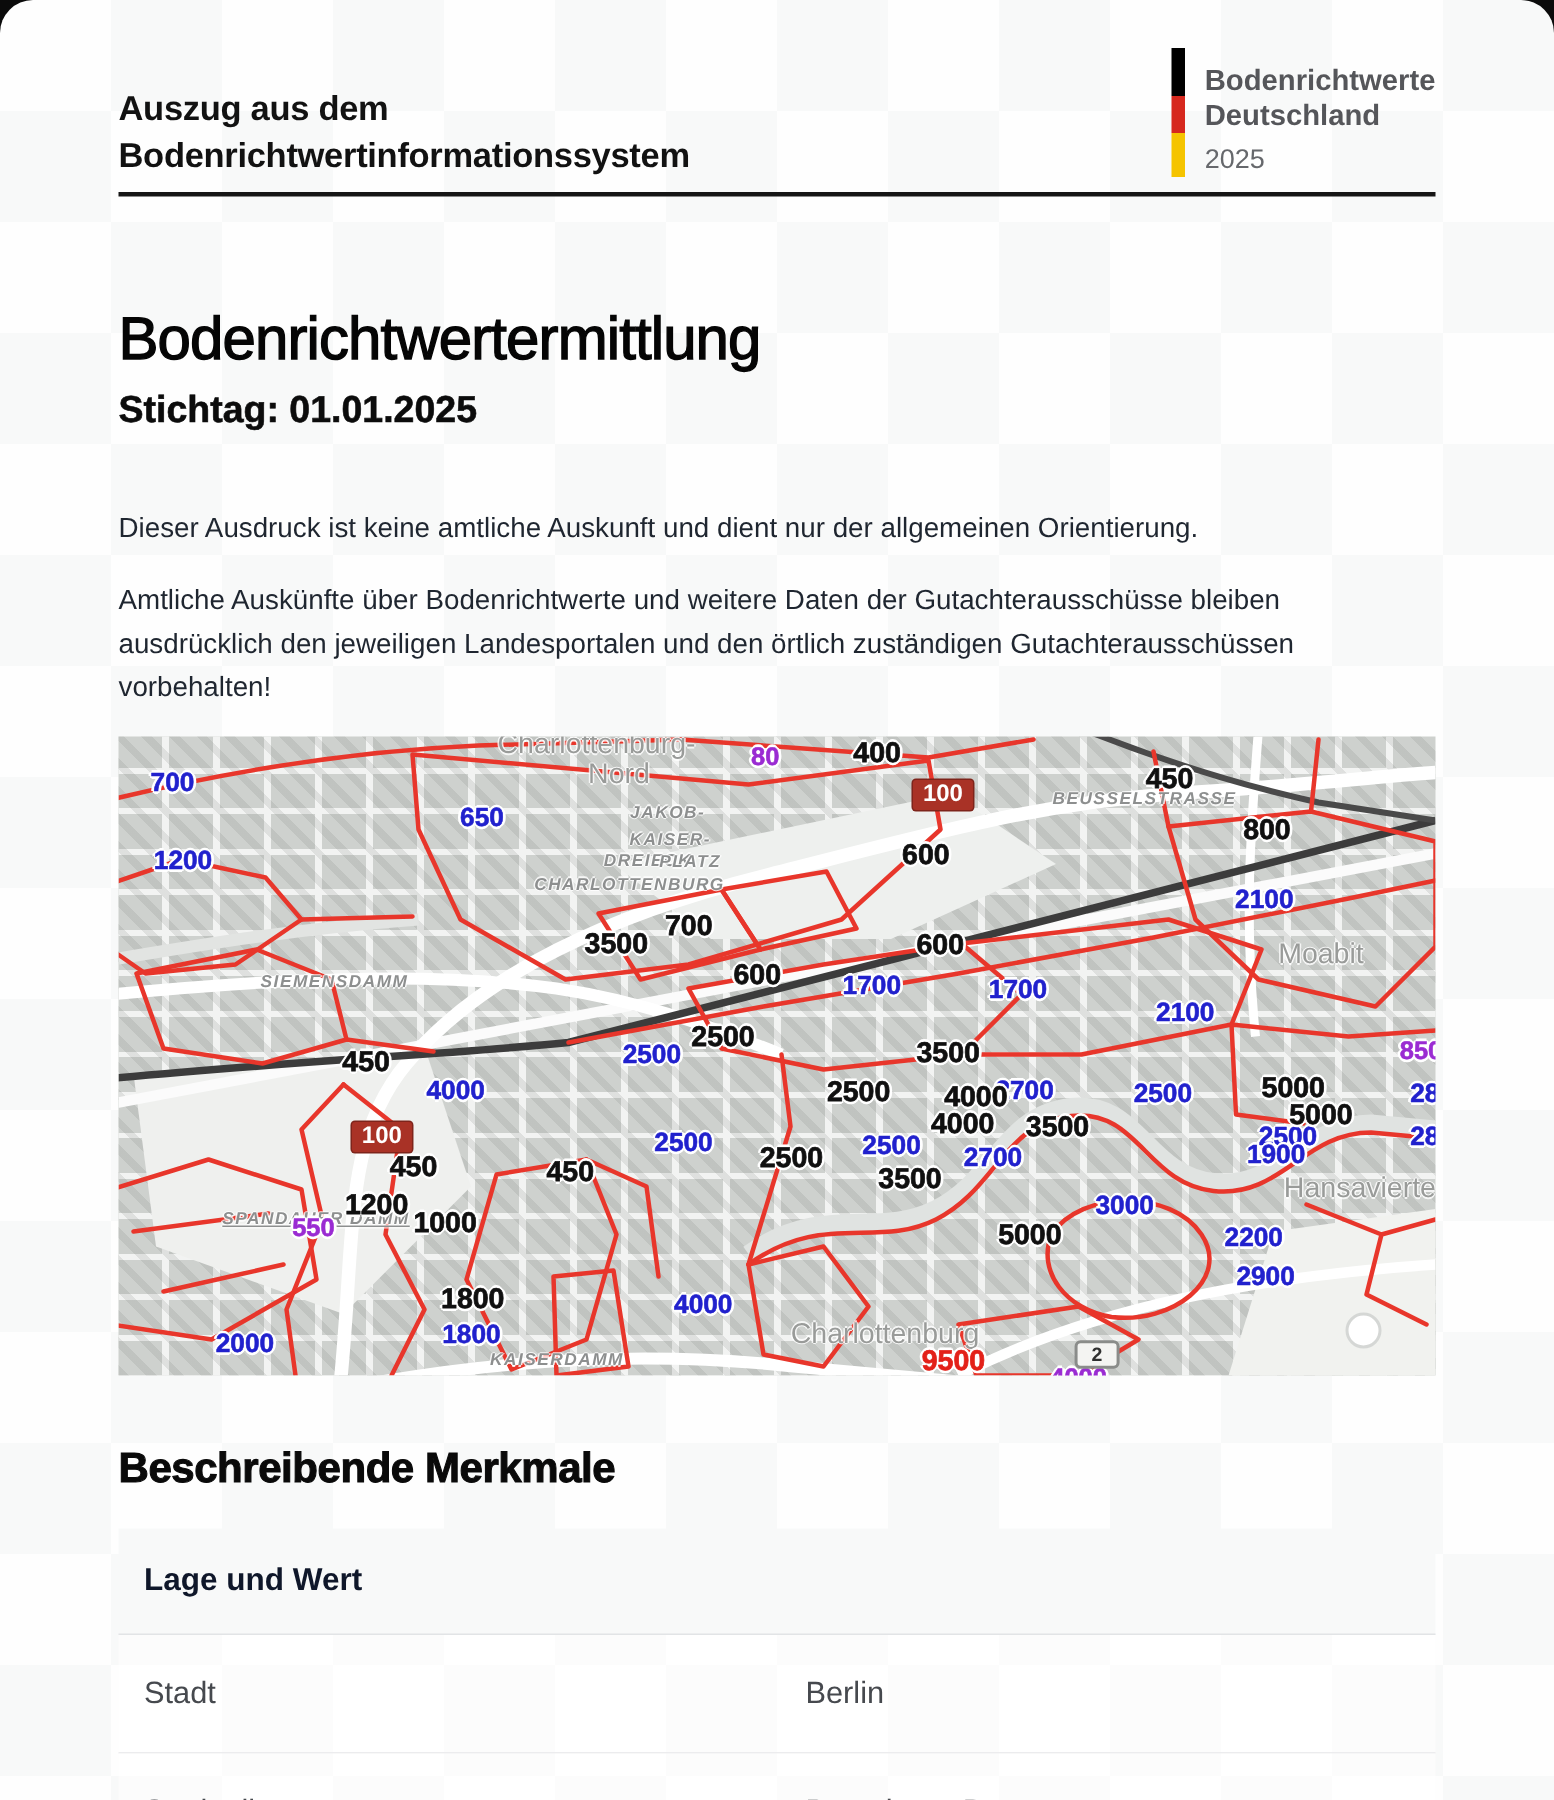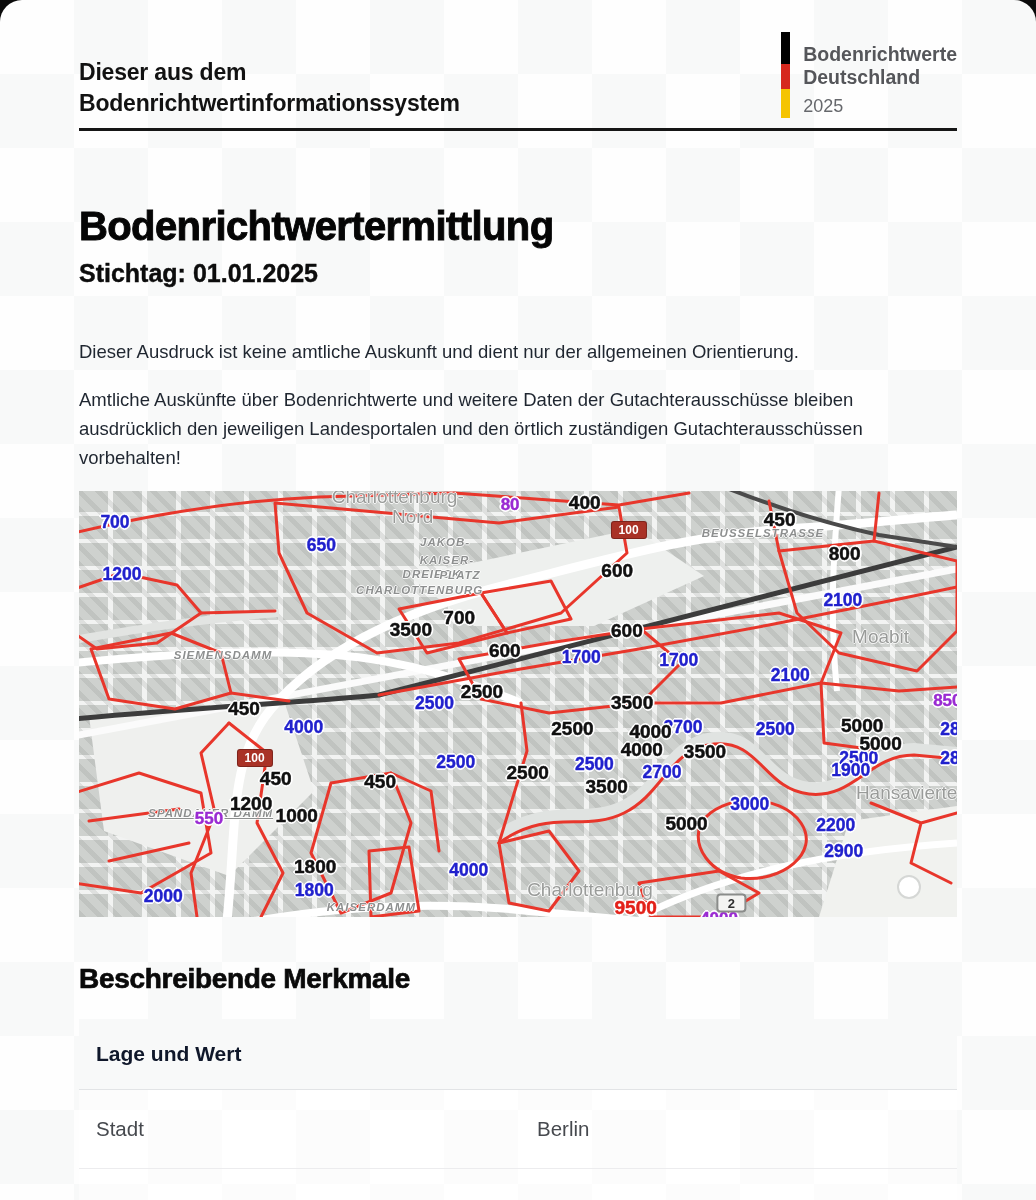--- a/index.html
+++ b/index.html
@@ -13,21 +13,21 @@
     margin-top:57px;padding-bottom:9px;border-bottom:3px solid #161616;}
   .hdr-title{font-size:23px;line-height:31px;font-weight:700;color:#121212;letter-spacing:-0.2px;}
   .logo{display:flex;margin-top:-25px;}
   .logo-bar{width:9px;height:86px;margin-right:13px;
     background:linear-gradient(#000 0 37%, #d6281e 37% 66%, #f5c400 66% 100%);}
   .logo-txt{padding-top:11px;}
   .logo-name{font-size:19.5px;line-height:23px;font-weight:700;color:#55565a;}
   .logo-year{font-size:18px;color:#66686c;margin-top:7px;}
 
   
-  .doc-title{margin-top:72px;font-size:40px;line-height:46px;font-weight:700;color:#050505;
+  .doc-title{margin-top:72px;font-size:40px;line-height:46px;font-weight:400;color:#050505;
     letter-spacing:-0.6px;-webkit-text-stroke:0.9px #050505;}
   .doc-sub{margin-top:9px;font-size:25px;line-height:30px;font-weight:700;color:#0c0c0c;
     -webkit-text-stroke:0.4px #0c0c0c;}
   .para{font-size:18.5px;line-height:29px;color:#1f2630;}
   .p1{margin-top:49px;}
   .p2{margin-top:10px;max-width:875px;}
 
   
   .map{position:relative;margin-top:19px;width:878px;height:426px;overflow:hidden;
     background-color:#ced1ce;
@@ -40,21 +40,21 @@
     text-shadow:-2px 0 #fff,2px 0 #fff,0 -2px #fff,0 2px #fff,-1px -1px #fff,1px 1px #fff,-1px 1px #fff,1px -1px #fff;}
   .v-black{font-size:19px;color:#101010;-webkit-text-stroke:0.5px #101010;}
   .v-blue{font-size:17.5px;color:#2121cd;-webkit-text-stroke:0.4px #2121cd;}
   .v-purple{font-size:17px;color:#9a2bd2;-webkit-text-stroke:0.4px #9a2bd2;}
   .v-red{font-size:19px;color:#e32119;-webkit-text-stroke:0.5px #e32119;}
   .di{font-size:19px;color:#999b99;font-weight:400;
     text-shadow:-1px 0 rgba(255,255,255,.8),1px 0 rgba(255,255,255,.8),0 1px rgba(255,255,255,.8),0 -1px rgba(255,255,255,.8);}
   .st{font-size:11.5px;color:#8d8f8f;font-weight:700;font-style:italic;letter-spacing:1px;
     text-shadow:-1px 0 rgba(255,255,255,.8),1px 0 rgba(255,255,255,.8),0 1px rgba(255,255,255,.8),0 -1px rgba(255,255,255,.8);}
   .shield{position:absolute;transform:translate(-50%,-50%);font-weight:700;white-space:nowrap;}
-  .sh-motorway{background:#a93226;color:#fff;font-size:12px;padding:1px 7px;border-radius:2px;
+  .sh-motorway{background:#a93226;color:#fff;font-size:16px;padding:1px 7px;border-radius:2px;
     box-shadow:0 0 0 1px #7e241b;}
   .sh-route{background:#f4f4f2;color:#2f2f2f;font-size:13px;padding:0 9px;border-radius:4px;
     border:2px solid #8a8c8a;}
 
   
   .sec-h{margin-top:45px;font-size:28px;line-height:33px;font-weight:700;color:#0a0a0a;
     letter-spacing:-0.3px;-webkit-text-stroke:0.7px #0a0a0a;}
   .card{margin-top:24px;}
   .card-head{background:#f8f9f9;border-bottom:1px solid #e2e4e6;padding:23px 17px;}
   .card-head-txt{font-size:21px;font-weight:700;color:#0f172a;}
@@ -63,21 +63,21 @@
   .cell{font-size:20.5px;color:#46494e;}
 </style>
 </head>
 <body>
 
 <div class="page">
   <div class="content">
 
     <div class="hdr">
       <div class="hdr-title">
-        <div>Dieser aus dem</div>
+        <div>Auszug aus dem</div>
         <div>Bodenrichtwertinformationssystem</div>
       </div>
       <div class="logo">
         <div class="logo-bar"></div>
         <div class="logo-txt">
           <div class="logo-name">Bodenrichtwerte</div>
           <div class="logo-name">Deutschland</div>
           <div class="logo-year">2025</div>
         </div>
       </div>

